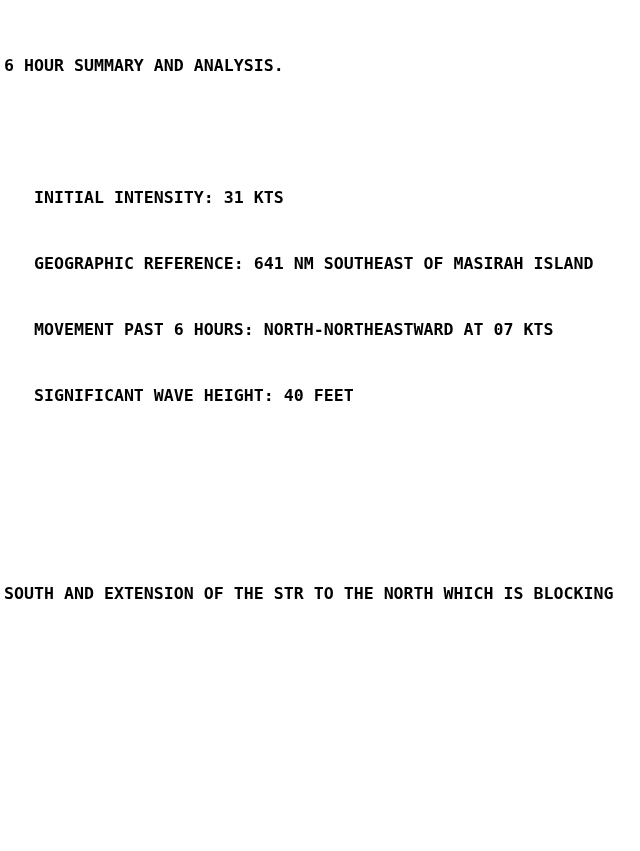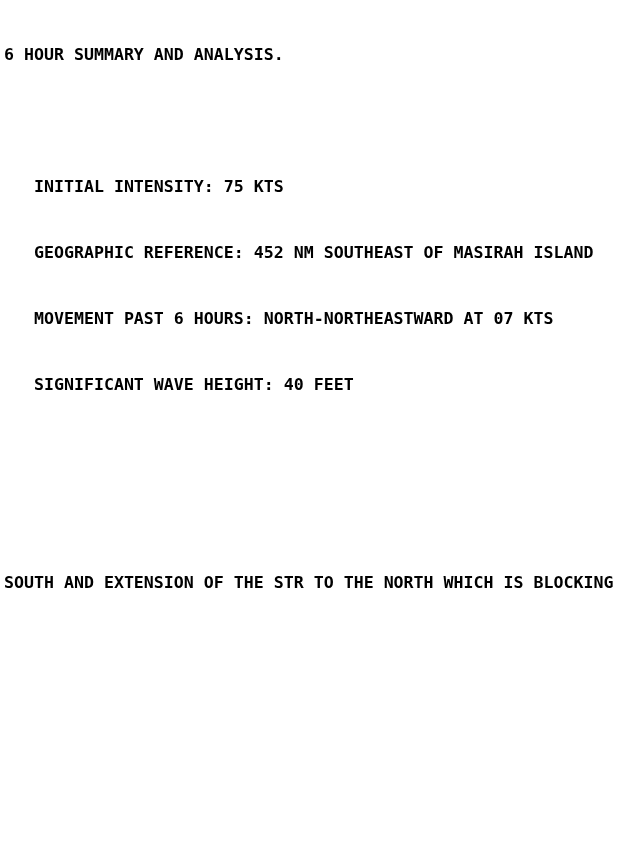--- a/index.html
+++ b/index.html
@@ -2,42 +2,43 @@
 <html><head>
 <meta charset="utf-8">
 <style>
   html, body { margin: 0; padding: 0; }
   .page {
     width: 640px;
     height: 764px;
     background: #ffffff;
     overflow: hidden;
     position: relative;
+    margin-top: 11px;
   }
   .textarea {
     font-family: "DejaVu Sans Mono", "Liberation Mono", monospace;
     font-weight: bold;
     font-size: 16.6px;
     line-height: 22px;
     color: #000000;
     white-space: pre;
     padding: 0 0 0 4px;
     cursor: text;
   }
   .line { min-height: 22px; }
 </style>
 </head>
 <body>
 
 <div class="page">
   <div class="textarea">
     <div class="line">6 HOUR SUMMARY AND ANALYSIS.</div>
     <div class="line"></div>
-    <div class="line">   INITIAL INTENSITY: 75 KTS</div>
-    <div class="line">   GEOGRAPHIC REFERENCE: 452 NM SOUTHEAST OF MASIRAH ISLAND</div>
+    <div class="line">   INITIAL INTENSITY: 31 KTS</div>
+    <div class="line">   GEOGRAPHIC REFERENCE: 641 NM SOUTHEAST OF MASIRAH ISLAND</div>
     <div class="line">   MOVEMENT PAST 6 HOURS: NORTH-NORTHEASTWARD AT 07 KTS</div>
     <div class="line">   SIGNIFICANT WAVE HEIGHT: 40 FEET</div>
     <div class="line"></div>
     <div class="line"></div>
     <div class="line">SOUTH AND EXTENSION OF THE STR TO THE NORTH WHICH IS BLOCKING</div>
     
     
     
     
     

